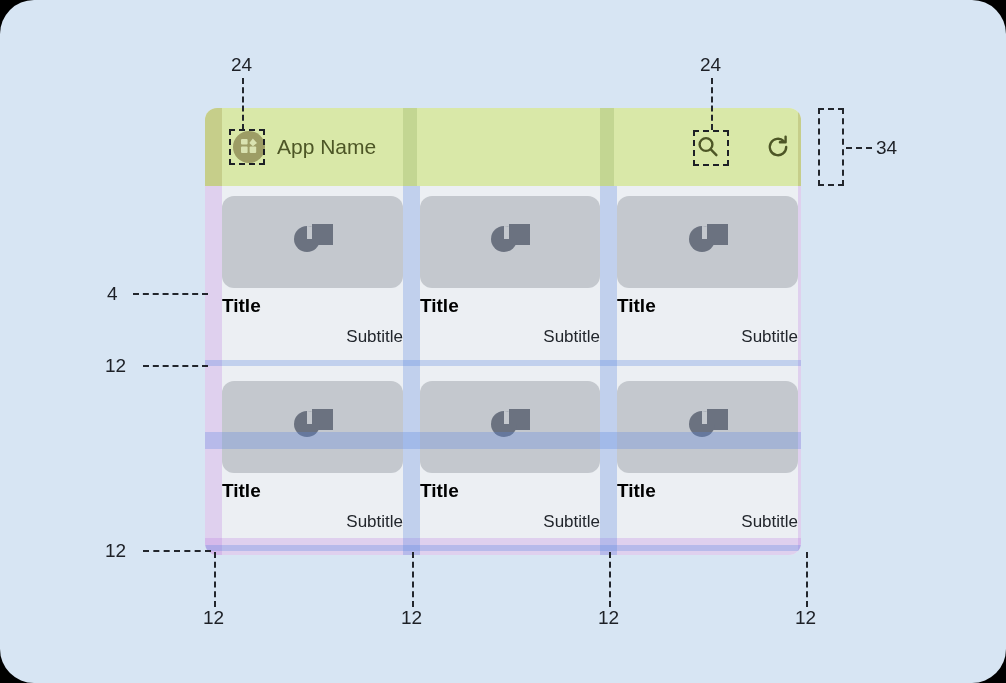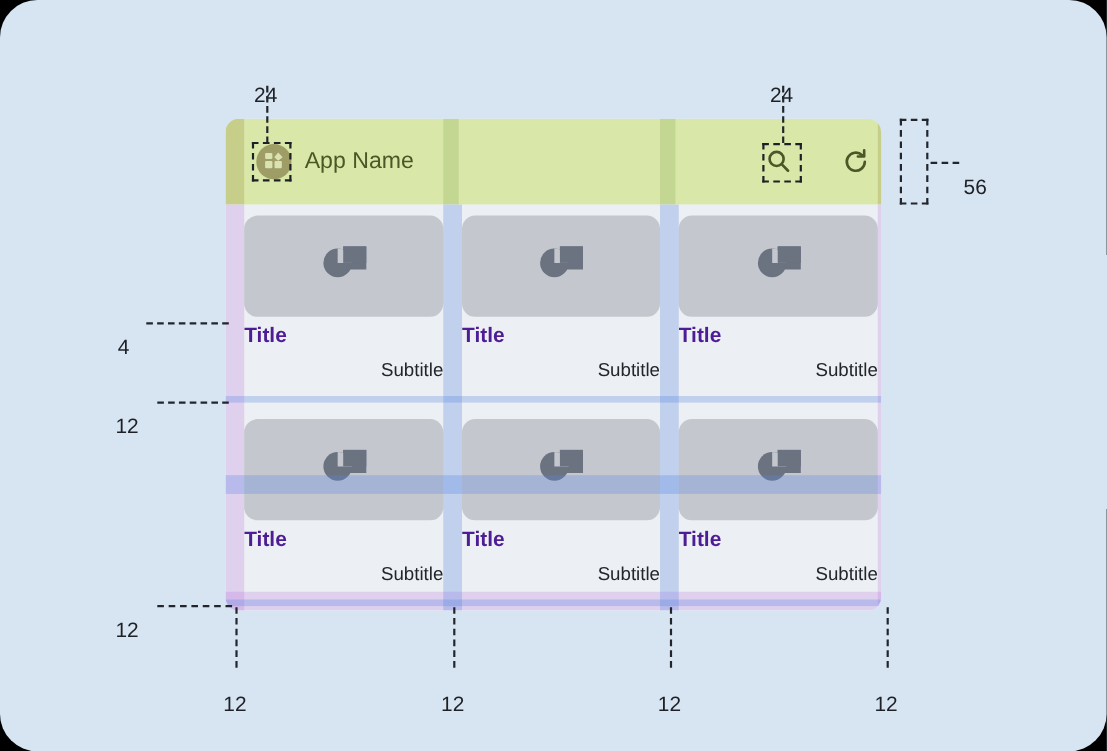--- a/index.html
+++ b/index.html
@@ -178,42 +178,41 @@
 
   .card-text {
     position: absolute;
     left: 0;
     top: 98px;
     width: 100%;
   }
   .card-title {
     font-size: 19px;
     font-weight: 700;
-    color: #4c1d95;
+    color: #000000;
     line-height: 24px;
     white-space: nowrap;
   }
   .card-subtitle {
     font-size: 17px;
     font-weight: 400;
     color: #22262c;
     line-height: 24px;
     margin-top: 7px;
     white-space: nowrap;
     text-align: right;
   }
 
   
   .ann-label {
     position: absolute;
     font-size: 19px;
     color: #1d2026;
     white-space: nowrap;
     z-index: 20;
-    margin-top: 23px;
   }
 
   .dash-h {
     position: absolute;
     height: 0;
     border-top: 2px dashed #22262c;
     z-index: 20;
   }
   .dash-v {
     position: absolute;
@@ -387,21 +386,21 @@
   <div class="ann-label" style="left:231px; top:54px;">24</div>
   <div class="dash-v" style="left:242px; top:78px; height:52px;"></div>
   <div class="dash-box" style="left:229px; top:129px; width:36px; height:36px;"></div>
 
   <div class="ann-label" style="left:700px; top:54px;">24</div>
   <div class="dash-v" style="left:711px; top:78px; height:52px;"></div>
   <div class="dash-box" style="left:693px; top:130px; width:36px; height:36px;"></div>
 
   <div id="bracket-56"></div>
   <div class="dash-h" style="left:846px; top:147px; width:26px;"></div>
-  <div class="ann-label" style="left:876px; top:137px;">56</div>
+  <div class="ann-label" style="left:876px; top:137px;">34</div>
 
   <div class="ann-label" style="left:107px; top:283px;">4</div>
   <div class="dash-h" style="left:133px; top:293px; width:75px;"></div>
 
   <div class="ann-label" style="left:105px; top:355px;">12</div>
   <div class="dash-h" style="left:143px; top:365px; width:65px;"></div>
 
   <div class="ann-label" style="left:105px; top:540px;">12</div>
   <div class="dash-h" style="left:143px; top:550px; width:68px;"></div>
 

